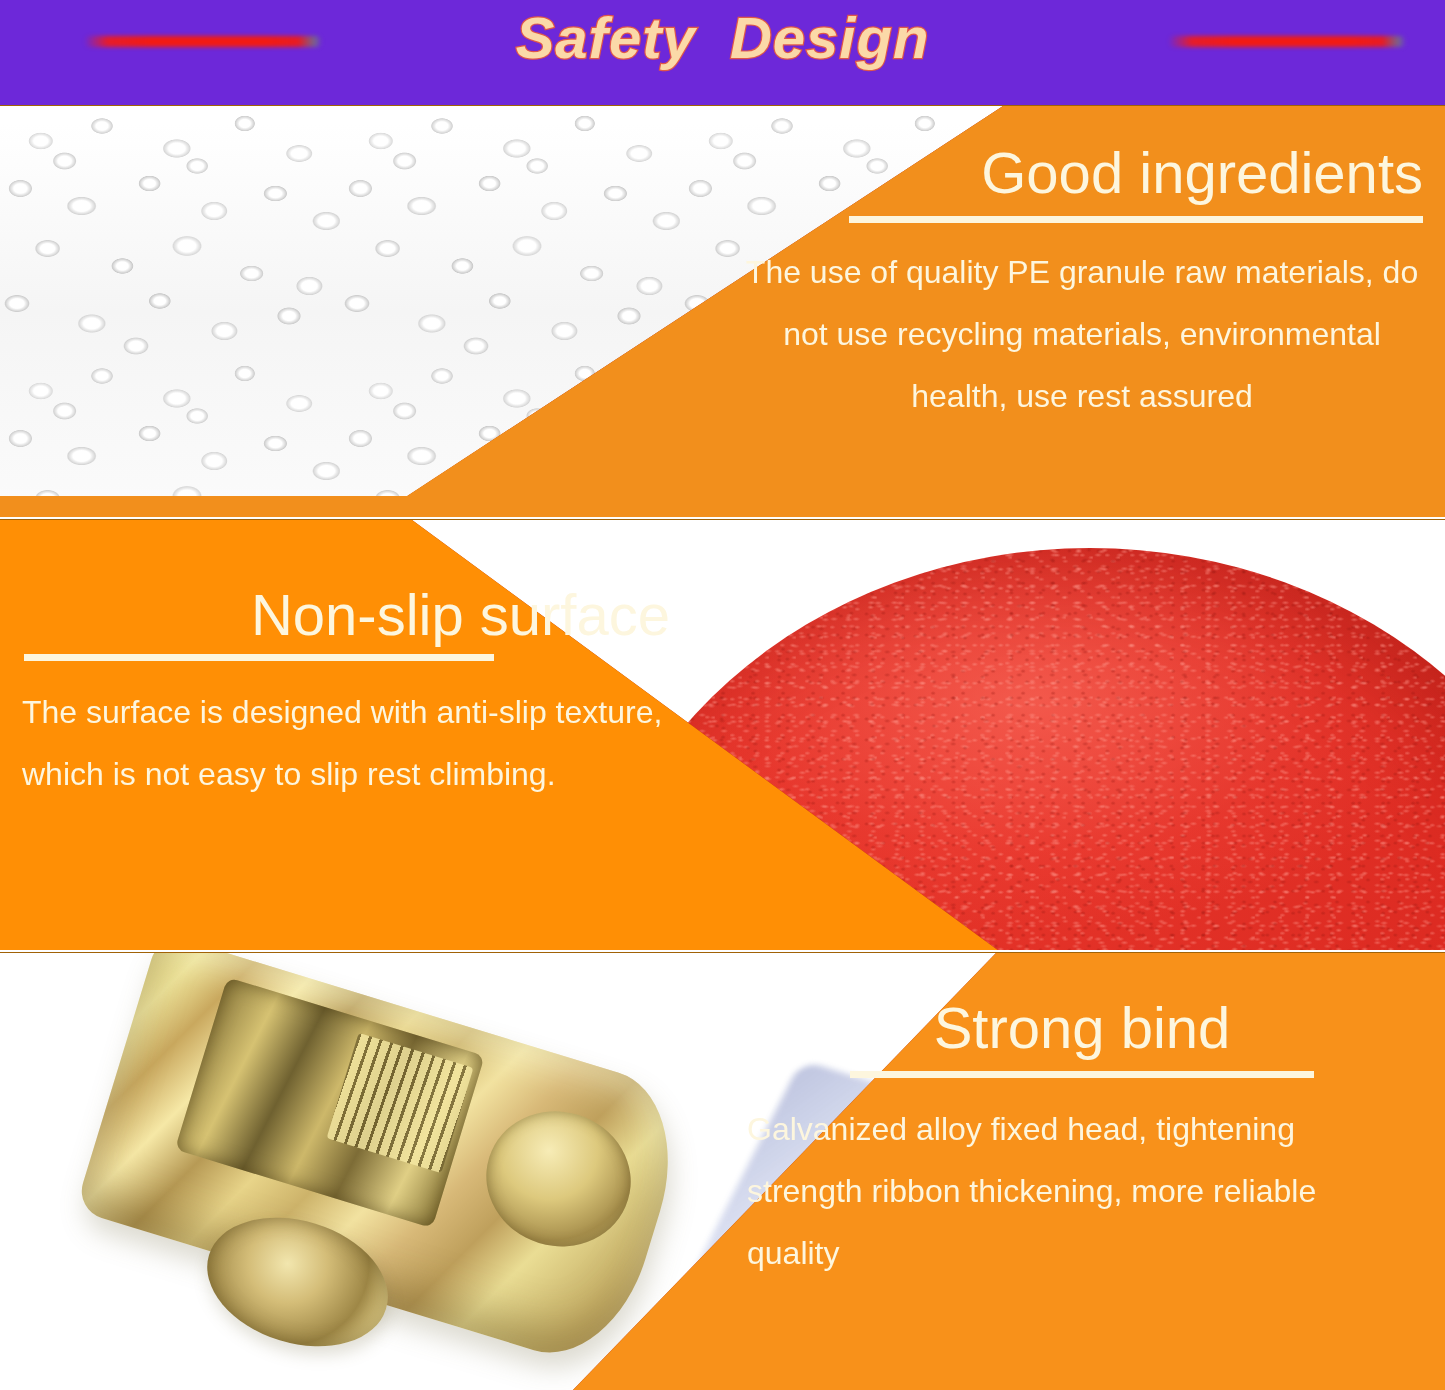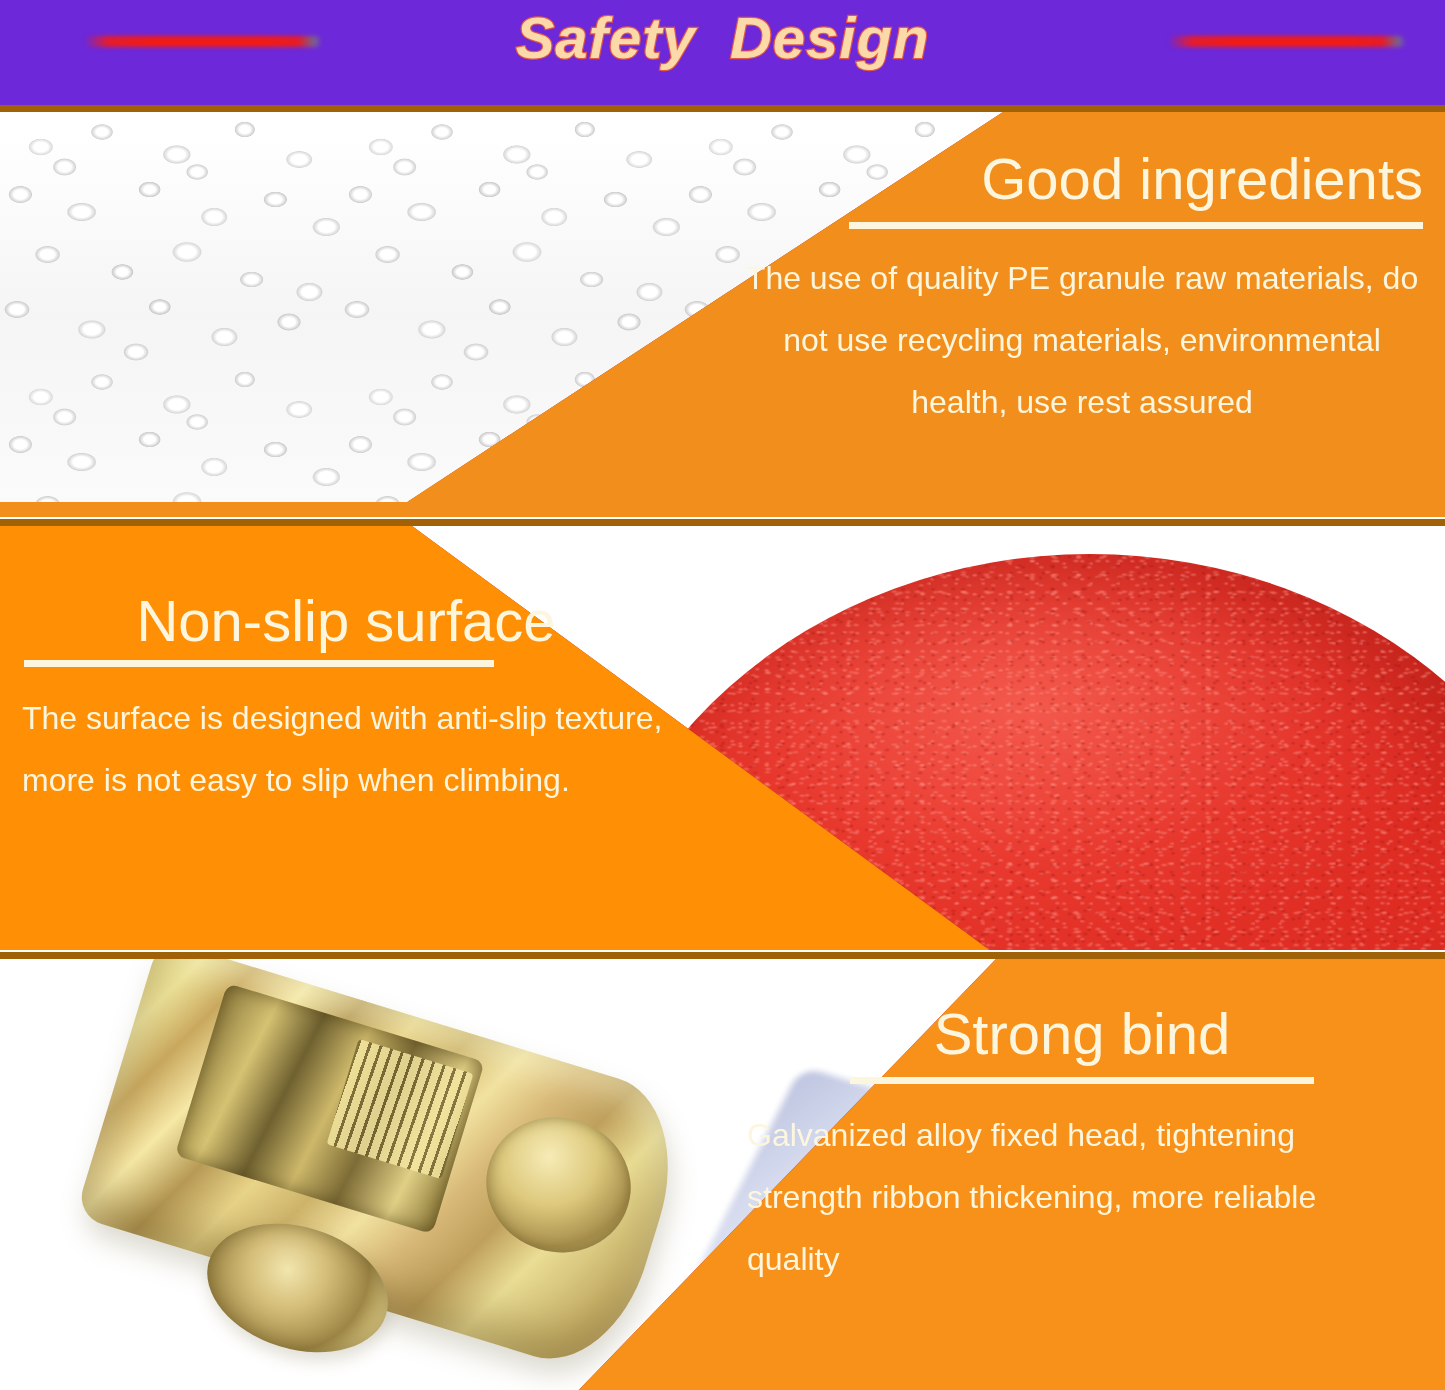--- a/index.html
+++ b/index.html
@@ -58,21 +58,21 @@
     text-shadow: 0 0 2px rgba(225,88,74,0.45);
   }
 
   
   .panel {
     position: absolute;
     left: 0;
     width: 1445px;
     overflow: hidden;
     background: #ffffff;
-    border-top: 7px solid #a16207;
+    border-top: 1px solid #a16207;
     box-sizing: border-box;
   }
   #panel-ingredients { top: 105px;  height: 412px; }
   #panel-nonslip     { top: 519px;  height: 431px; }
   #panel-bind        { top: 952px;  height: 553px; }
 
   
   .photo {
     position: absolute;
     inset: 0;
@@ -298,21 +298,21 @@
   #copy-ingredients .block-title { text-align: right; padding-right: 4px; }
   #copy-ingredients .title-rule  { margin-left: 112px; margin-right: 4px; }
 
   
   #copy-nonslip {
     left: 22px;
     top: 62px;
     width: 648px;
     text-align: left;
   }
-  #copy-nonslip .block-title { text-align: center; }
+  #copy-nonslip .block-title { text-align: right; }
   #copy-nonslip .title-rule  { width: 470px; margin-left: 2px; margin-top: 6px; margin-bottom: 20px; }
 
   
   #copy-bind {
     right: 28px;
     top: 42px;
     width: 670px;
     text-align: center;
   }
   #copy-bind .block-title { text-align: center; }
@@ -347,21 +347,21 @@
     <div id="redhold-shape"></div>
   </div>
 
   <div class="orange" id="orange-nonslip">
     <div class="orange-fill" id="fill-nonslip"></div>
   </div>
 
   <div class="copy" id="copy-nonslip">
     <div class="block-title">Non-slip surface</div>
     <div class="title-rule"></div>
-    <div class="block-body">The surface is designed with anti-slip texture, more is not easy to slip when climbing.</div>
+    <div class="block-body">The surface is designed with anti-slip texture, which is not easy to slip rest climbing.</div>
   </div>
 </section>
 
 <section class="panel" id="panel-bind">
   <div class="photo" id="photo-ratchet">
     <div id="ratchet-body"></div>
     <div id="ratchet-teeth"></div>
     <div id="ratchet-wheel"></div>
     <div id="ratchet-sheen"></div>
   </div>

